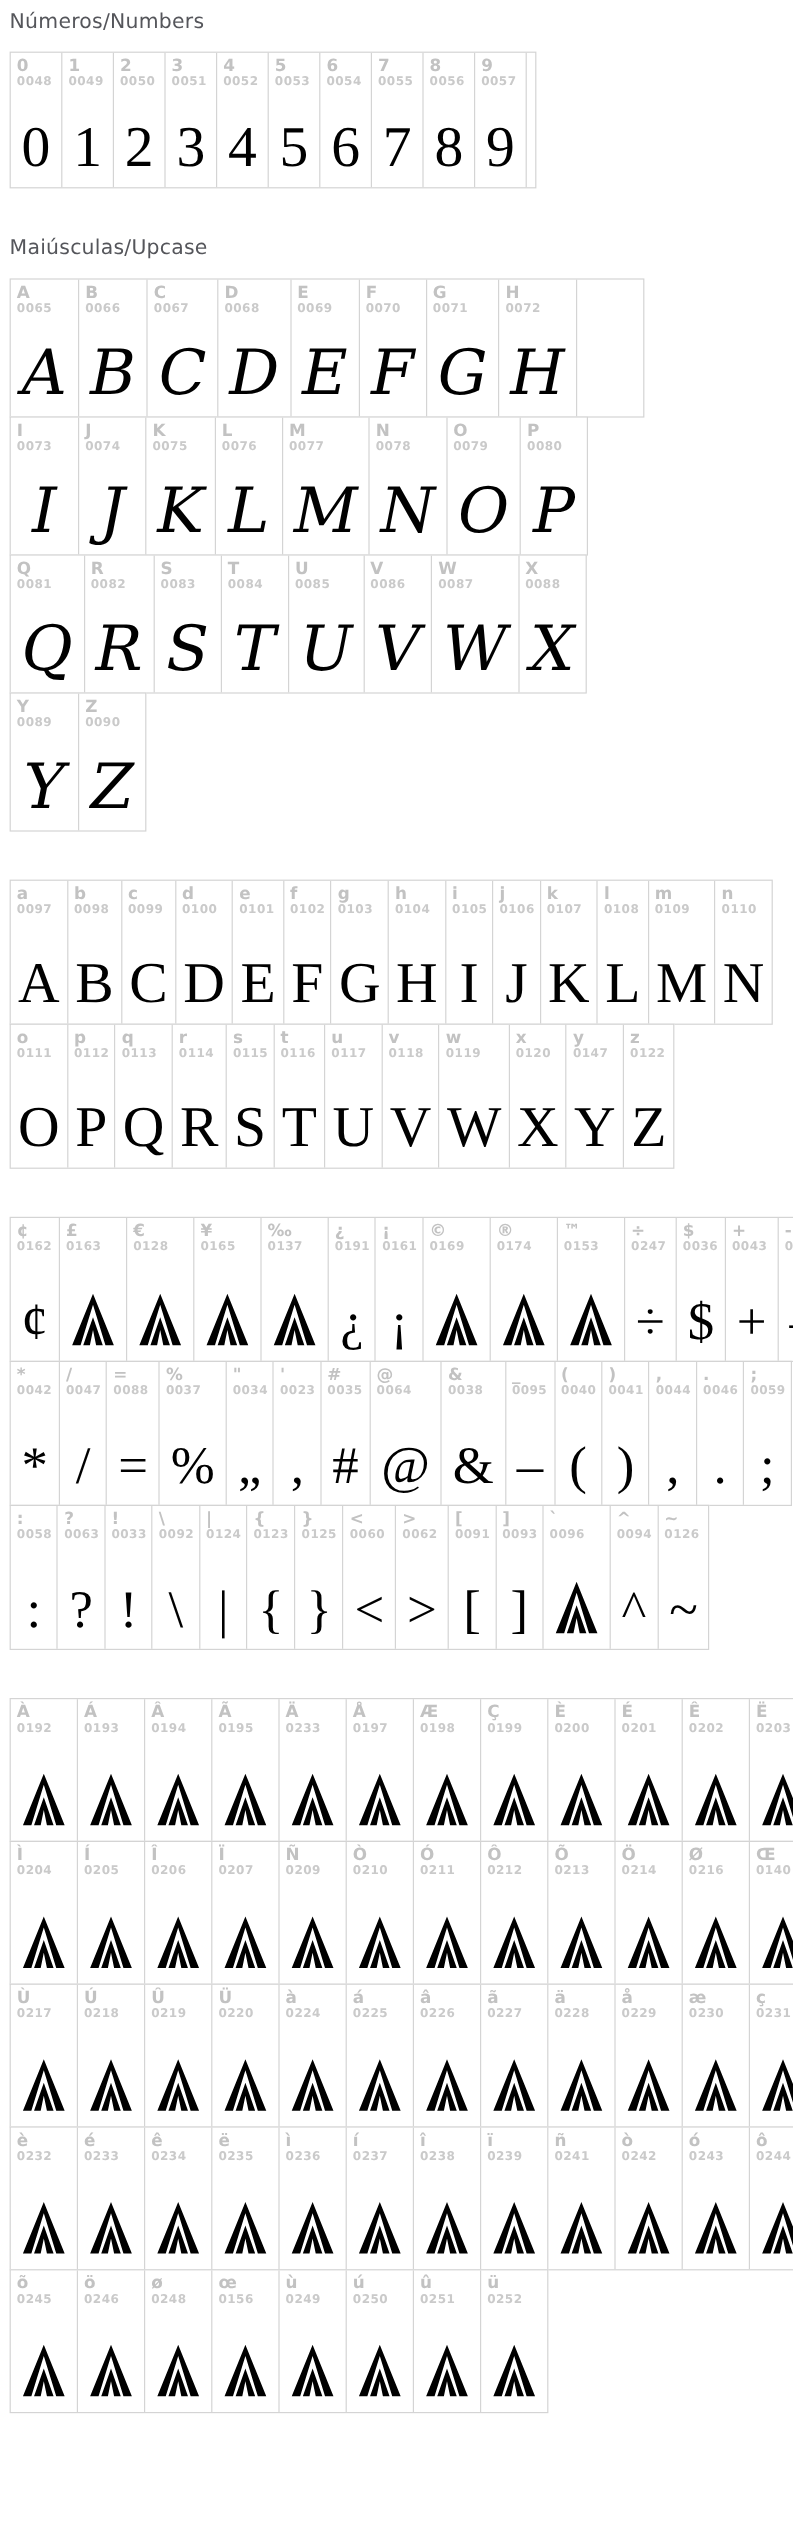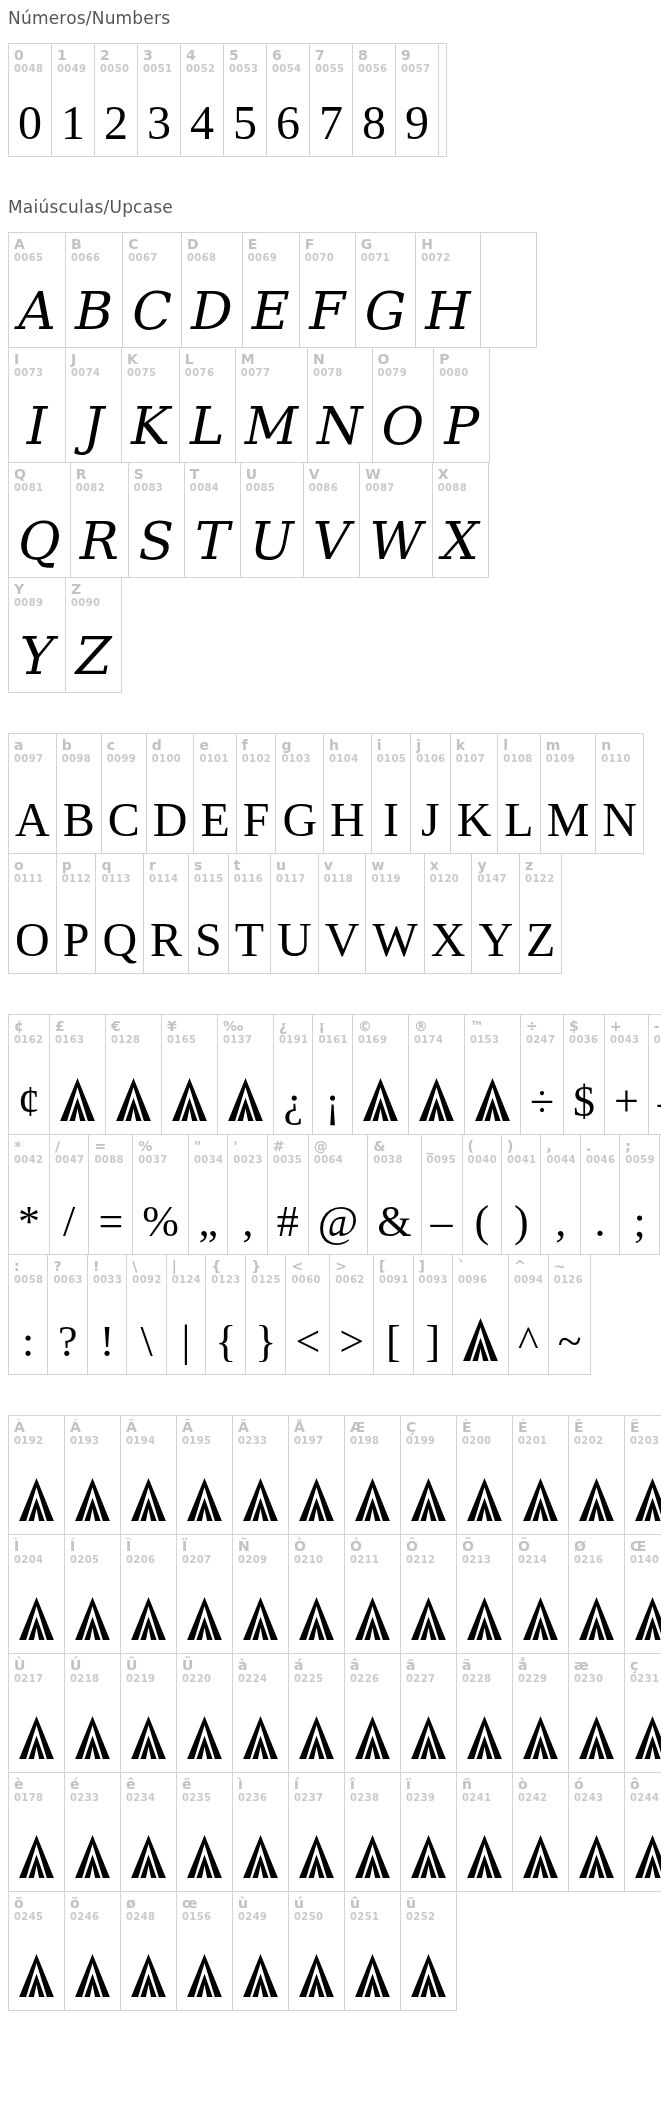--- a/index.html
+++ b/index.html
@@ -1530,21 +1530,21 @@
                   <path d="M50 2 L97 118 L78 118 L50 27 L22 118 L3 118 Z" fill="#000"></path>
                   <path d="M50 55 L72 118 L57 118 L50 84 L43 118 L28 118 Z" fill="#000"></path>
                 </svg>
               </div>
   </div>
           </div>
           <div class="row">
             <div class="cell">
     <div class="cell-head">
       <span class="cell-label">è</span>
-      <span class="cell-code">0178</span>
+      <span class="cell-code">0232</span>
     </div>
     <div class="cell-glyph-area">
                 <svg class="notdef-svg" viewBox="0 0 100 120" xmlns="http://www.w3.org/2000/svg">
                   <path d="M50 2 L97 118 L78 118 L50 27 L22 118 L3 118 Z" fill="#000"></path>
                   <path d="M50 55 L72 118 L57 118 L50 84 L43 118 L28 118 Z" fill="#000"></path>
                 </svg>
               </div>
   </div>
             <div class="cell">
     <div class="cell-head">

